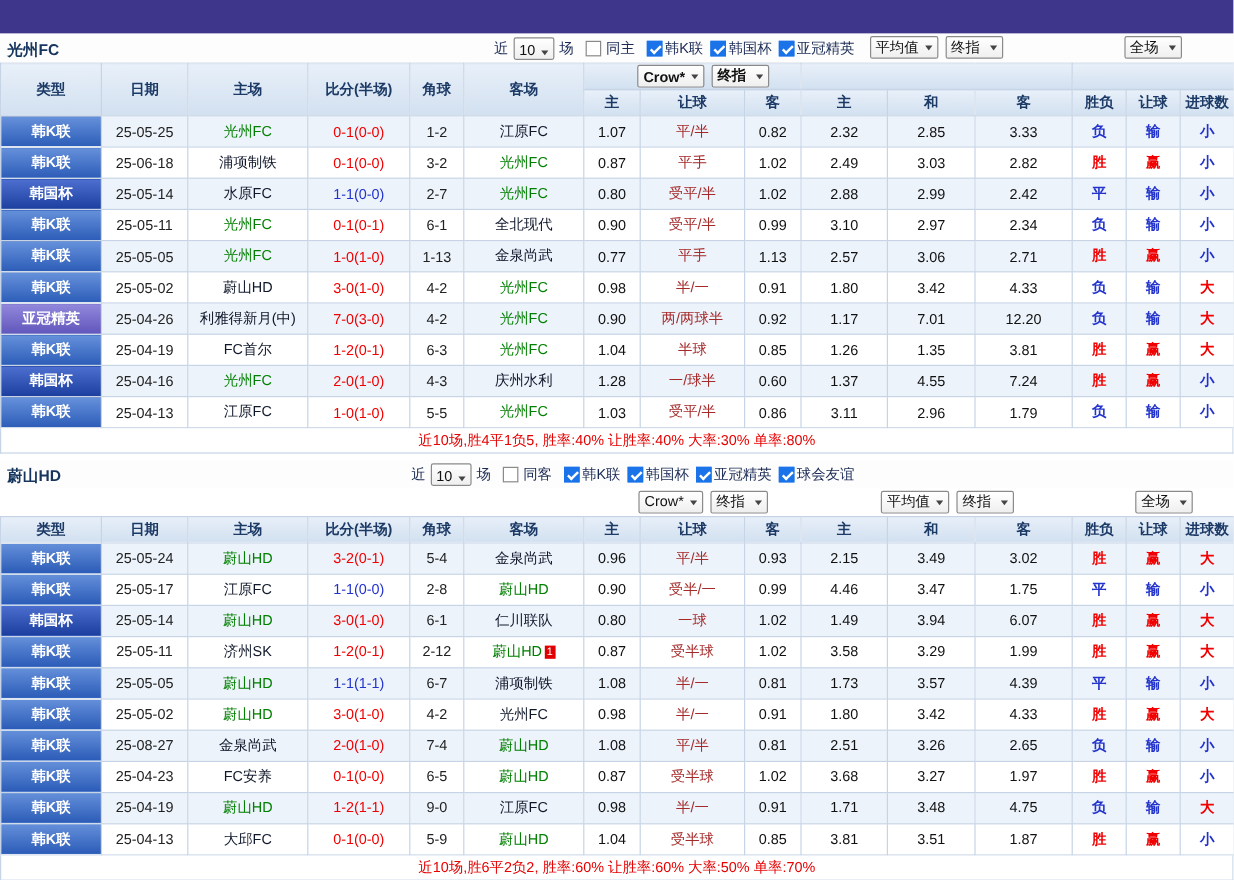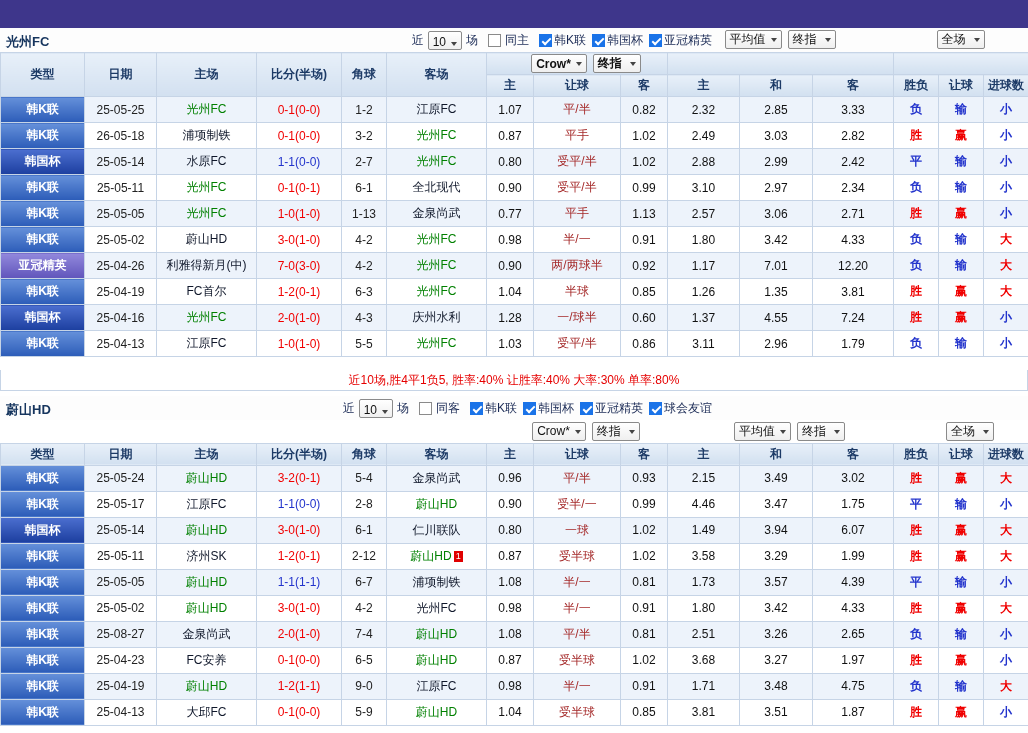--- a/index.html
+++ b/index.html
@@ -110,21 +110,21 @@
   .c-res { font-weight:bold; }
   .card-badge {
     display:inline-block; background:#e00000; color:#fff;
     font-size:9px; line-height:11px; padding:0 2px; margin-left:2px;
     vertical-align:top; margin-top:3px;
   }
 
   .summary {
     height:21px; line-height:21px; text-align:center;
     color:#e60000; font-size:12px;
-    border:1px solid #c6d4e6; border-top:none; background:#fff;margin-top:13px;
+    border:1px solid #c6d4e6; border-top:none; background:#fff;
   }
 </style>
 </head>
 <body>
 
 <div class="topbar">
   <span class="title">近期战绩</span>
   <span class="radio-group">
       <span class="radio-wrap">
         <span class="radio"></span>
@@ -242,21 +242,21 @@
           <td class="c-odds">0.82</td>
           <td class="c-avg">2.32</td>
           <td class="c-avg">2.85</td>
           <td class="c-avg">3.33</td>
           <td class="c-res t-blue">负</td>
           <td class="c-res t-blue">输</td>
           <td class="c-res t-blue">小</td>
         </tr>
         <tr>
           <td class="c-type ts-k">韩K联</td>
-          <td class="c-date">26-05-18</td>
+          <td class="c-date">25-06-18</td>
           <td class="c-team"><span class="team">浦项制铁</span></td>
           <td class="c-score t-red">0-1(0-0)</td>
           <td class="c-corner">3-2</td>
           <td class="c-team"><span class="team self">光州FC</span></td>
           <td class="c-odds">0.87</td>
           <td class="c-line">平手</td>
           <td class="c-odds">1.02</td>
           <td class="c-avg">2.49</td>
           <td class="c-avg">3.03</td>
           <td class="c-avg">2.82</td>

